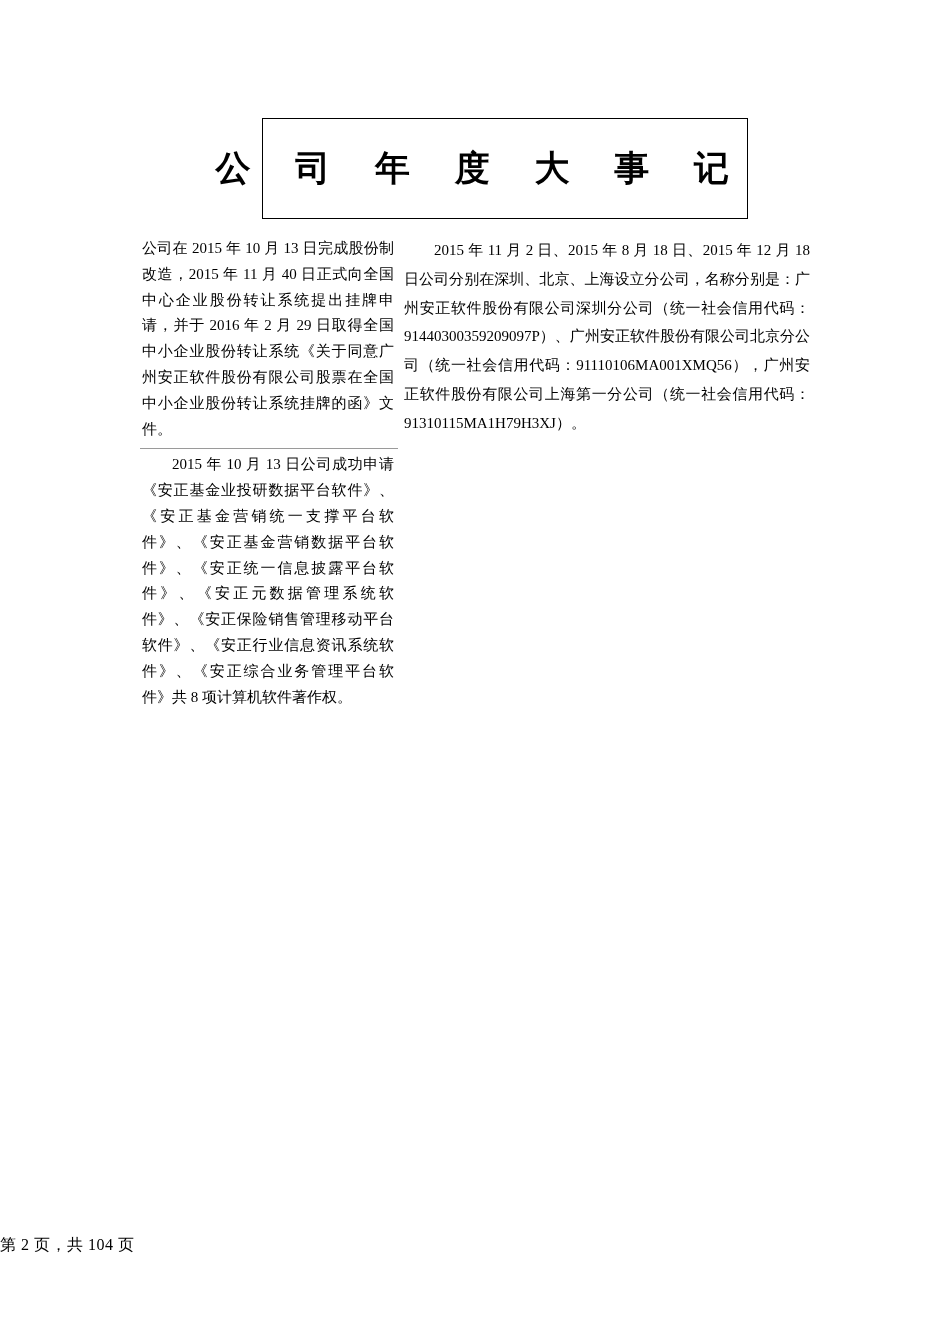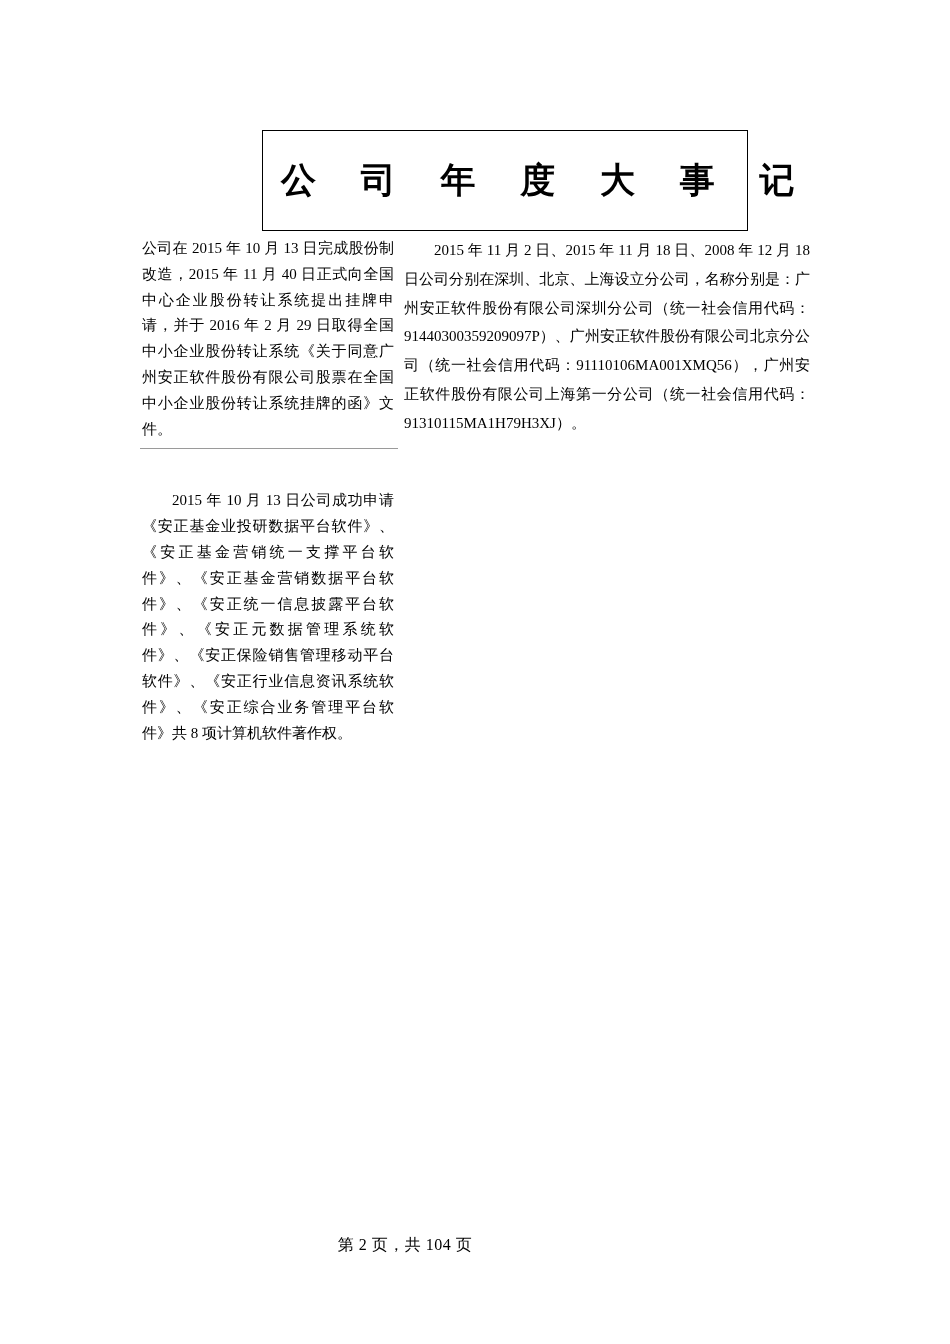--- a/index.html
+++ b/index.html
@@ -18,28 +18,28 @@
   .page {
     position: absolute;
     left: 0; top: 0;
     width: 950px;
     height: 1344px;
   }
   
   .title-box {
     position: absolute;
     left: 262px;
-    top: 130px;
+    top: 118px;
     width: 486px;
     height: 101px;
     border: 1px solid #000000;
     box-sizing: border-box;
     display: flex;
     align-items: center;
-    justify-content: flex-start;
+    justify-content: flex-end;
   }
   .title-text {
     font-family: "Liberation Serif", "DejaVu Serif", serif;
     font-size: 35px;
     font-weight: bold;
     letter-spacing: 18px;
     text-indent: 18px;
     color: #000000;
     line-height: 1;
     white-space: nowrap;
@@ -70,21 +70,20 @@
   .cell-inner {
     font-size: 15px;
     line-height: 1.72;
     text-align: justify;
     text-justify: inter-ideograph;
     padding: 3px 4px 6px 2px;
     box-sizing: border-box;
   }
   .cell-inner.indent {
     text-indent: 2em;
-    margin-top: 36px;
   }
   .row-divider td {
     border-top: 1px solid #9a9a9a;
   }
   .right-cell {
     padding-left: 10px;
   }
   .right-inner {
     font-size: 15px;
     line-height: 1.92;
@@ -93,21 +92,20 @@
     text-indent: 2em;
     padding: 3px 2px 6px 6px;
     box-sizing: border-box;
   }
   
   .footer {
     position: absolute;
     left: 0;
     top: 1235px;
     width: 810px;
-    text-align: center;
     font-size: 16px;
     letter-spacing: 0.5px;
   }
 </style>
 </head>
 <body>
 
 <div class="page">
 
   <div class="title-box">
@@ -115,21 +113,21 @@
   </div>
 
   <div class="table-wrap">
     <table class="events-table">
       <tbody>
           <tr>
         <td class="col-left">
           <div class="cell-inner">公司在 2015 年 10 月 13 日完成股份制改造，2015 年 11 月 40 日正式向全国中心企业股份转让系统提出挂牌申请，并于 2016 年 2 月 29 日取得全国中小企业股份转让系统《关于同意广州安正软件股份有限公司股票在全国中小企业股份转让系统挂牌的函》文件。</div>
         </td>
         <td class="col-right right-cell" rowspan="2">
-          <div class="right-inner">2015 年 11 月 2 日、2015 年 11 月 18 日、2008 年 12 月 18 日公司分别在深圳、北京、上海设立分公司，名称分别是：广州安正软件股份有限公司深圳分公司（统一社会信用代码：91440300359209097P）、广州安正软件股份有限公司北京分公司（统一社会信用代码：91110106MA001XMQ56），广州安正软件股份有限公司上海第一分公司（统一社会信用代码：91310115MA1H79H3XJ）。</div>
+          <div class="right-inner">2015 年 11 月 2 日、2015 年 8 月 18 日、2015 年 12 月 18 日公司分别在深圳、北京、上海设立分公司，名称分别是：广州安正软件股份有限公司深圳分公司（统一社会信用代码：91440300359209097P）、广州安正软件股份有限公司北京分公司（统一社会信用代码：91110106MA001XMQ56），广州安正软件股份有限公司上海第一分公司（统一社会信用代码：91310115MA1H79H3XJ）。</div>
         </td>
       </tr>
       <tr class="row-divider">
         <td class="col-left">
           <div class="cell-inner indent">2015 年 10 月 13 日公司成功申请《安正基金业投研数据平台软件》、《安正基金营销统一支撑平台软件》、《安正基金营销数据平台软件》、《安正统一信息披露平台软件》、《安正元数据管理系统软件》、《安正保险销售管理移动平台软件》、《安正行业信息资讯系统软件》、《安正综合业务管理平台软件》共 8 项计算机软件著作权。</div>
         </td>
       </tr>
     </tbody>
       </table>
   </div>

